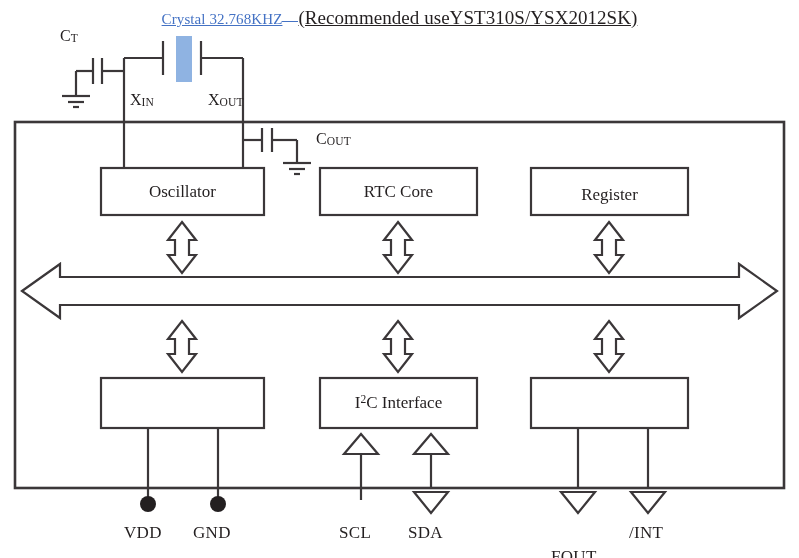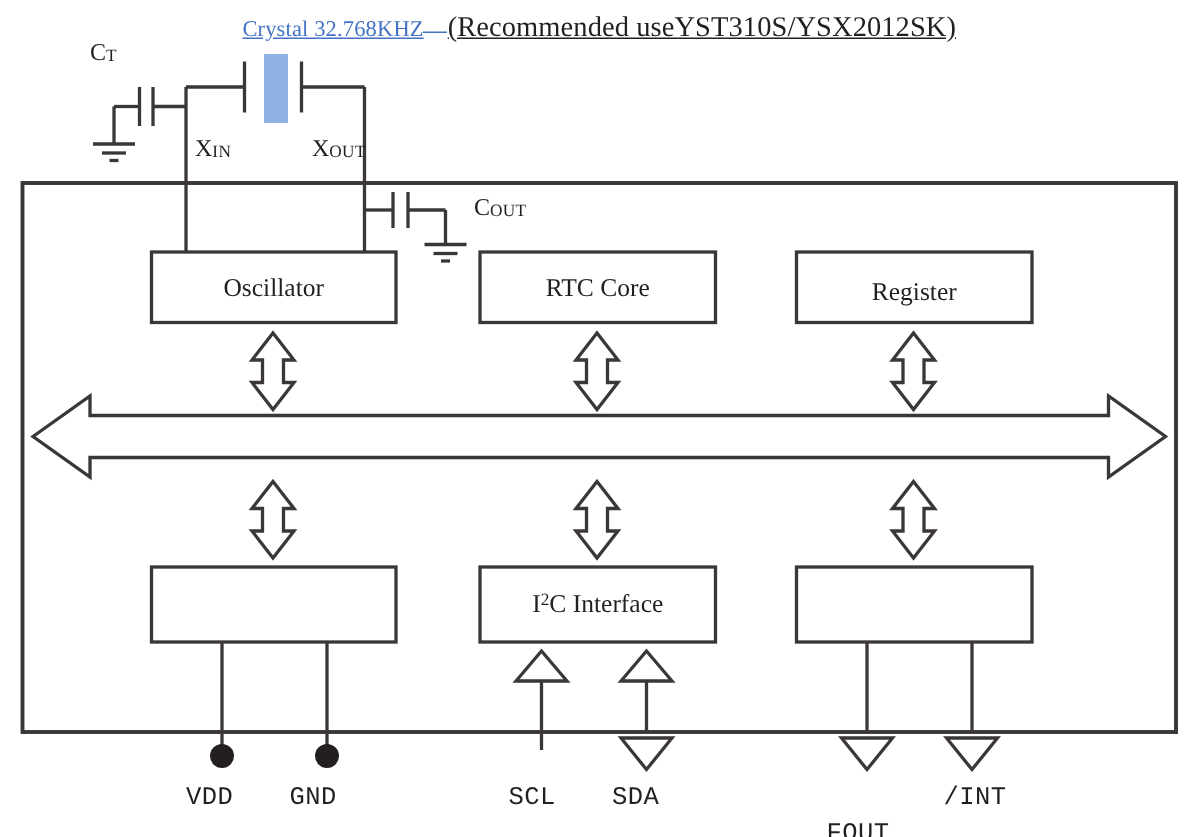--- a/index.html
+++ b/index.html
@@ -76,21 +76,20 @@
     vertical-align: -0.08em;
     letter-spacing: 0.2px;
   }
   .sup {
     font-size: 0.68em;
     vertical-align: 0.42em;
   }
   .pin-label {
     font-size: 17px;
     letter-spacing: 0.3px;
-    font-family: Liberation Mono, monospace;
   }
   .node-label {
     font-size: 16px;
   }
   .cap-label {
     font-size: 16px;
   }
 </style>
 </head>
 <body>

